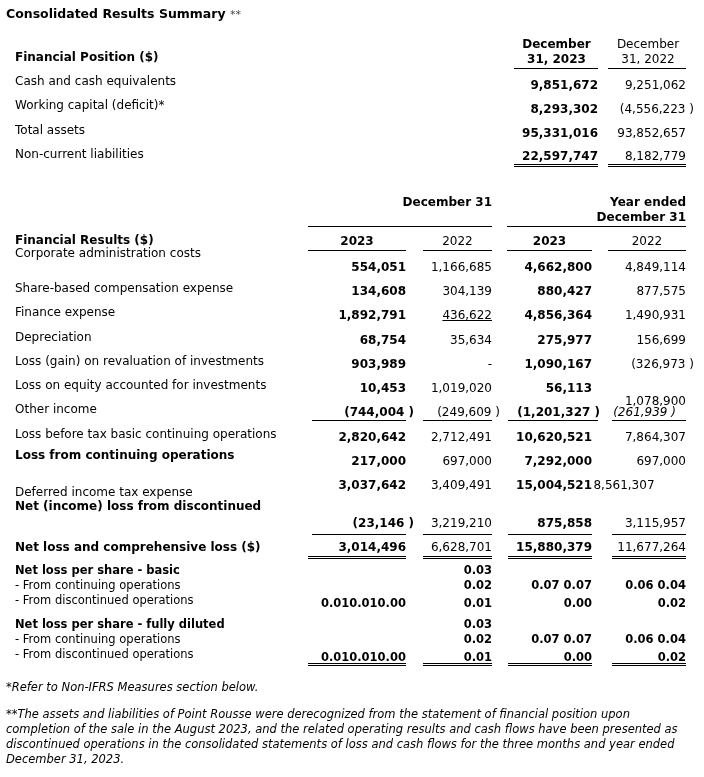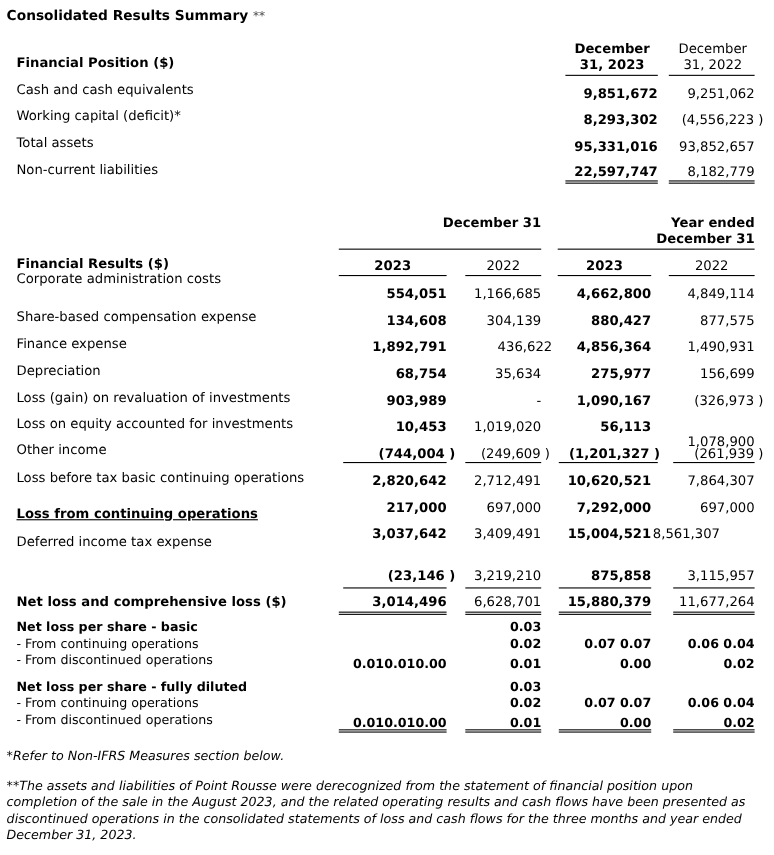--- a/index.html
+++ b/index.html
@@ -94,21 +94,21 @@
       <div>
         <div class="abs lbl" style="top: 281px;">Share-based compensation expense</div>
         <div class="abs r b" style="left: 300px; width: 106px; top: 284px;">134,608</div>
         <div class="abs r" style="left: 400px; width: 92px; top: 284px;">304,139</div>
         <div class="abs r b" style="left: 490px; width: 102px; top: 284px;">880,427</div>
         <div class="abs r" style="left: 590px; width: 96px; top: 284px;">877,575</div>
       </div>
       <div>
         <div class="abs lbl" style="top: 305px;">Finance expense</div>
         <div class="abs r b" style="left: 300px; width: 106px; top: 308px;">1,892,791</div>
-        <div class="abs r" style="left: 410px; width: 92px; top: 308px;">436,622</div>
+        <div class="abs r" style="left: 400px; width: 92px; top: 308px; text-decoration: underline;">436,622</div>
         <div class="abs r b" style="left: 490px; width: 102px; top: 308px;">4,856,364</div>
         <div class="abs r" style="left: 590px; width: 96px; top: 308px;">1,490,931</div>
       </div>
       <div>
         <div class="abs lbl" style="top: 330px;">Depreciation</div>
         <div class="abs r b" style="left: 300px; width: 106px; top: 333px;">68,754</div>
         <div class="abs r" style="left: 400px; width: 92px; top: 333px;">35,634</div>
         <div class="abs r b" style="left: 490px; width: 102px; top: 333px;">275,977</div>
         <div class="abs r" style="left: 590px; width: 96px; top: 333px;">156,699</div>
       </div>
@@ -124,45 +124,46 @@
         <div class="abs r b" style="left: 300px; width: 106px; top: 381px;">10,453</div>
         <div class="abs r" style="left: 400px; width: 92px; top: 381px;">1,019,020</div>
         <div class="abs r b" style="left: 490px; width: 102px; top: 381px;">56,113</div>
         <div class="abs r" style="left: 590px; width: 96px; top: 394px;">1,078,900</div>
       </div>
       <div>
         <div class="abs lbl" style="top: 402px;">Other income</div>
         <div class="abs r b" style="left: 300px; width: 114px; top: 405px;">(744,004 )</div>
         <div class="abs r" style="left: 400px; width: 100px; top: 405px;">(249,609 )</div>
         <div class="abs r b" style="left: 490px; width: 110px; top: 405px;">(1,201,327 )</div>
-        <div class="abs r" style="left: 590px; width: 104px; top: 405px;">(261,939 )</div>
+        <div class="abs r" style="left: 572px; width: 104px; top: 405px; font-style: italic;">(261,939 )</div>
       </div>
       <div>
         <div class="abs lbl" style="top: 427px;">Loss before tax basic continuing operations</div>
         <div class="abs r b" style="left: 300px; width: 106px; top: 430px;">2,820,642</div>
         <div class="abs r" style="left: 400px; width: 92px; top: 430px;">2,712,491</div>
         <div class="abs r b" style="left: 490px; width: 102px; top: 430px;">10,620,521</div>
         <div class="abs r" style="left: 590px; width: 96px; top: 430px;">7,864,307</div>
       </div>
       <div>
         <div class="abs lbl" style="top: 457px; margin-top: 28px;">Deferred income tax expense</div>
         <div class="abs r b" style="left: 300px; width: 106px; top: 454px;">217,000</div>
         <div class="abs r" style="left: 400px; width: 92px; top: 454px;">697,000</div>
         <div class="abs r b" style="left: 490px; width: 102px; top: 454px;">7,292,000</div>
         <div class="abs r" style="left: 590px; width: 96px; top: 454px;">697,000</div>
       </div>
       <div>
-        <div class="abs lbl b" style="top: 460px; text-decoration: underline;">Loss from continuing operations</div>
+        <div class="abs lbl b" style="top: 448px;">Loss from continuing operations</div>
         <div class="abs r b" style="left: 300px; width: 106px; top: 478px;">3,037,642</div>
         <div class="abs r" style="left: 400px; width: 92px; top: 478px;">3,409,491</div>
         <div class="abs r b" style="left: 490px; width: 102px; top: 478px;">15,004,521</div>
         <div class="abs r" style="left: 576px; width: 96px; top: 478px; text-align: center;">8,561,307</div>
       </div>
       <div>
         <div class="abs lbl b" style="top: 499px; line-height: 15px;">
+          <div>Net (income) loss from discontinued</div>
         </div>
         <div class="abs r b" style="left: 300px; width: 114px; top: 516px;">(23,146 )</div>
         <div class="abs r" style="left: 400px; width: 92px; top: 516px;">3,219,210</div>
         <div class="abs r b" style="left: 490px; width: 102px; top: 516px;">875,858</div>
         <div class="abs r" style="left: 590px; width: 96px; top: 516px;">3,115,957</div>
       </div>
       <div>
         <div class="abs lbl b" style="top: 540px;">Net loss and comprehensive loss ($)</div>
         <div class="abs r b" style="left: 300px; width: 106px; top: 540px;">3,014,496</div>
         <div class="abs r" style="left: 400px; width: 92px; top: 540px;">6,628,701</div>

